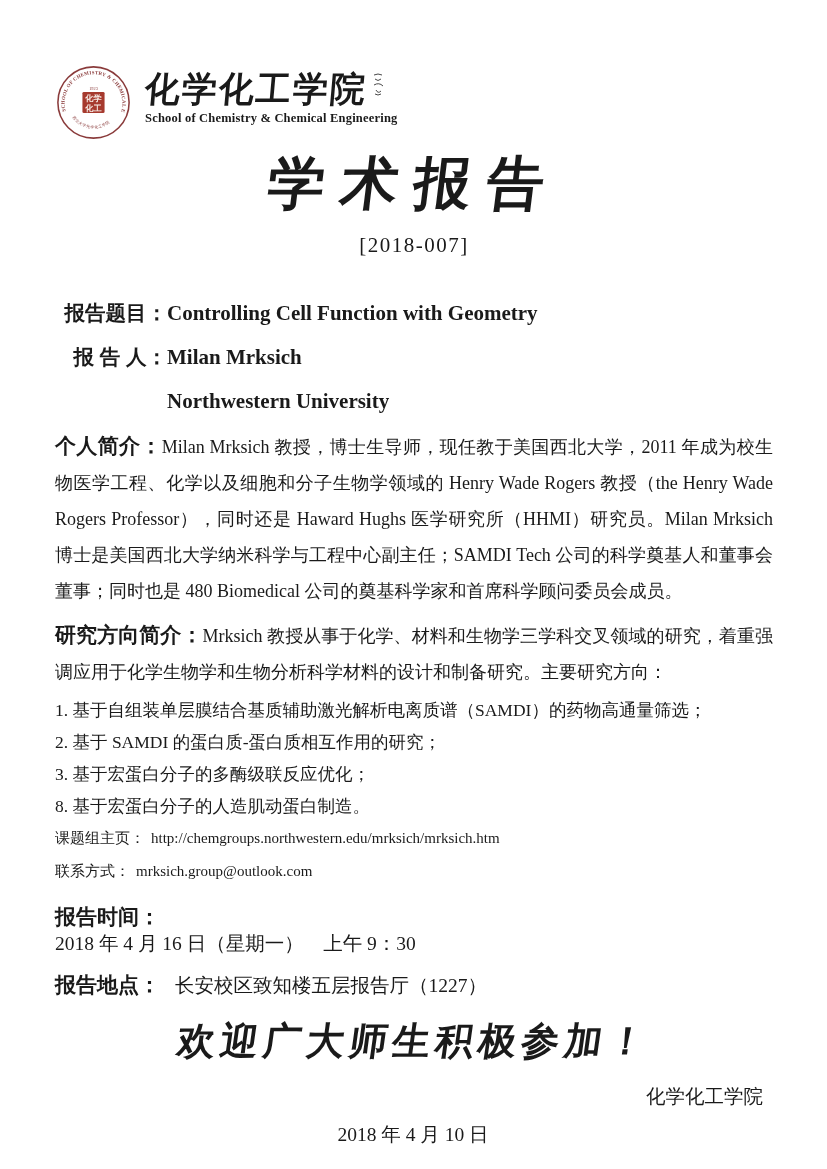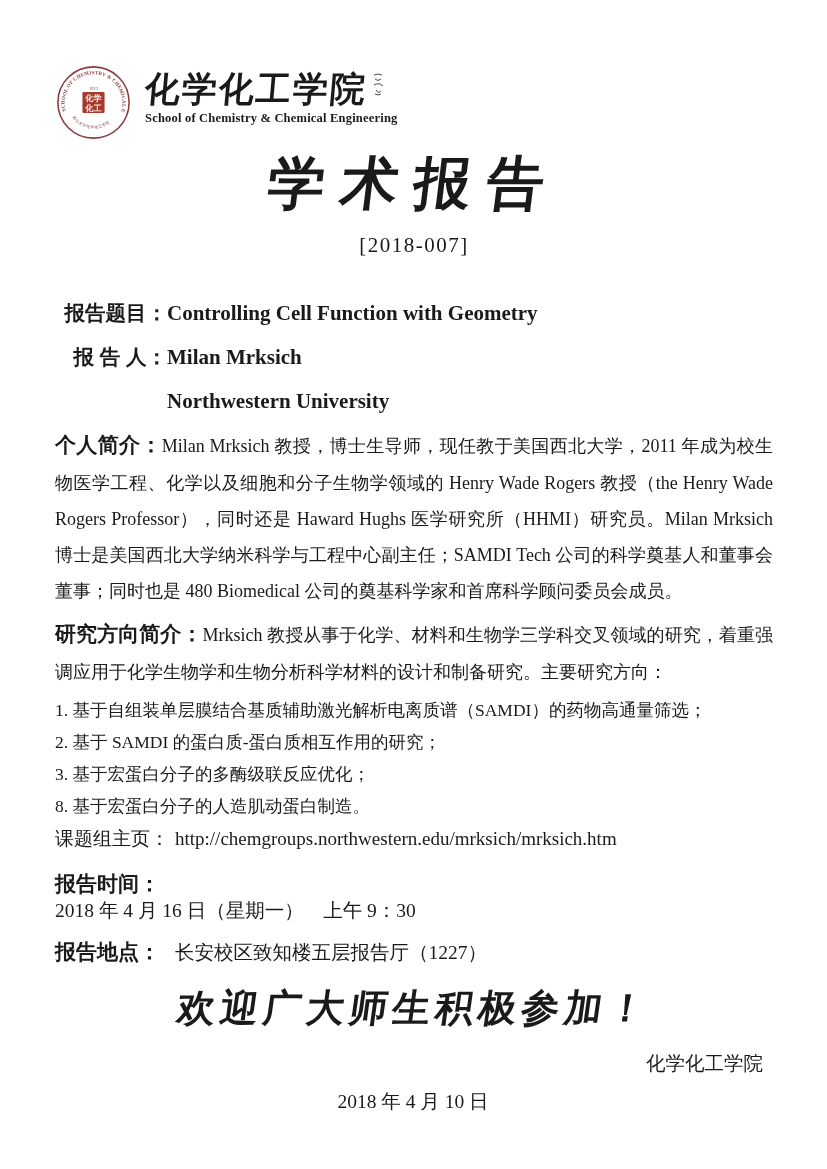--- a/index.html
+++ b/index.html
@@ -50,26 +50,26 @@
   .val-en{font-weight:700;font-size:21px;line-height:26px;}
   .affil{margin-left:112px;margin-bottom:0;}
   
   .para{
     text-align:justify;
     font-size:18px;line-height:36px;
     margin:14px 0 0 0;
   }
   .para.second{margin-top:8px;}
   .plabel{
-    font-family:Liberation Mono, monospace;
+    font-family:Liberation Sans, sans-serif;
     font-weight:700;font-size:21px;
   }
   .items{margin-top:4px;}
   .item{font-size:17.5px;line-height:32px;}
-  .linkline{font-size:19px;line-height:33px;display:flex;align-items:baseline;}
+  .linkline{font-size:15px;line-height:33px;display:flex;align-items:baseline;}
   .linkline .llbl{flex:none;}
   .linkline .lval{margin-left:6px;}
   
   .sched{display:flex;align-items:baseline;margin-top:14px;}
   .sched .lbl{width:120px;font-size:21px;}
   .sched .val{font-size:19.5px;line-height:28px;}
   .sched.first{margin-top:16px;flex-direction:column;}
   
   .welcome{
     text-align:center;
@@ -145,20 +145,24 @@
     <div class="item">1. 基于自组装单层膜结合基质辅助激光解析电离质谱（SAMDI）的药物高通量筛选；</div>
     <div class="item">2. 基于 SAMDI 的蛋白质-蛋白质相互作用的研究；</div>
     <div class="item">3. 基于宏蛋白分子的多酶级联反应优化；</div>
     <div class="item">8. 基于宏蛋白分子的人造肌动蛋白制造。</div>
   </div>
 
   <div class="linkline">
     <span class="llbl">课题组主页：</span>
     <span class="lval">http://chemgroups.northwestern.edu/mrksich/mrksich.htm</span>
   </div>
+  <div class="linkline">
+    <span class="llbl">联系方式：</span>
+    <span class="lval">mrksich.group@outlook.com</span>
+  </div>
 
   <div class="sched first">
     <span class="lbl">报告时间：</span>
     <span class="val">2018 年 4 月 16 日（星期一）　上午 9：30</span>
   </div>
   <div class="sched">
     <span class="lbl">报告地点：</span>
     <span class="val">长安校区致知楼五层报告厅（1227）</span>
   </div>
 

